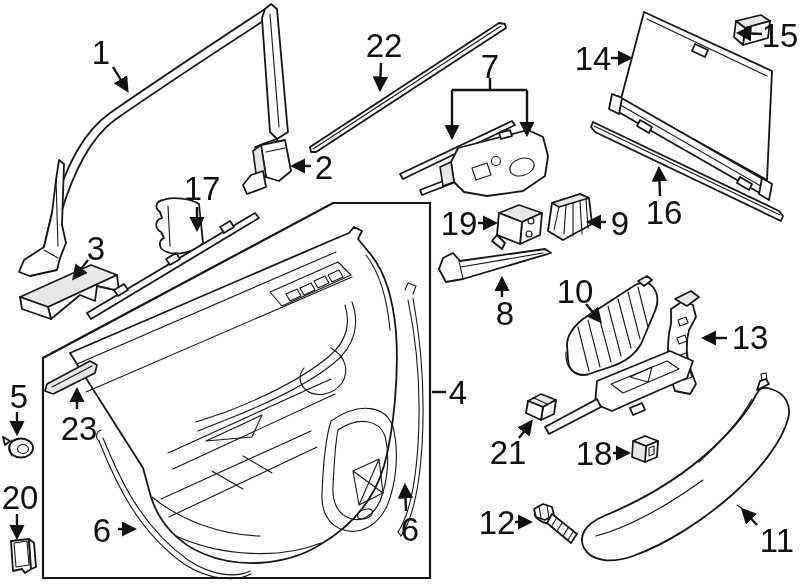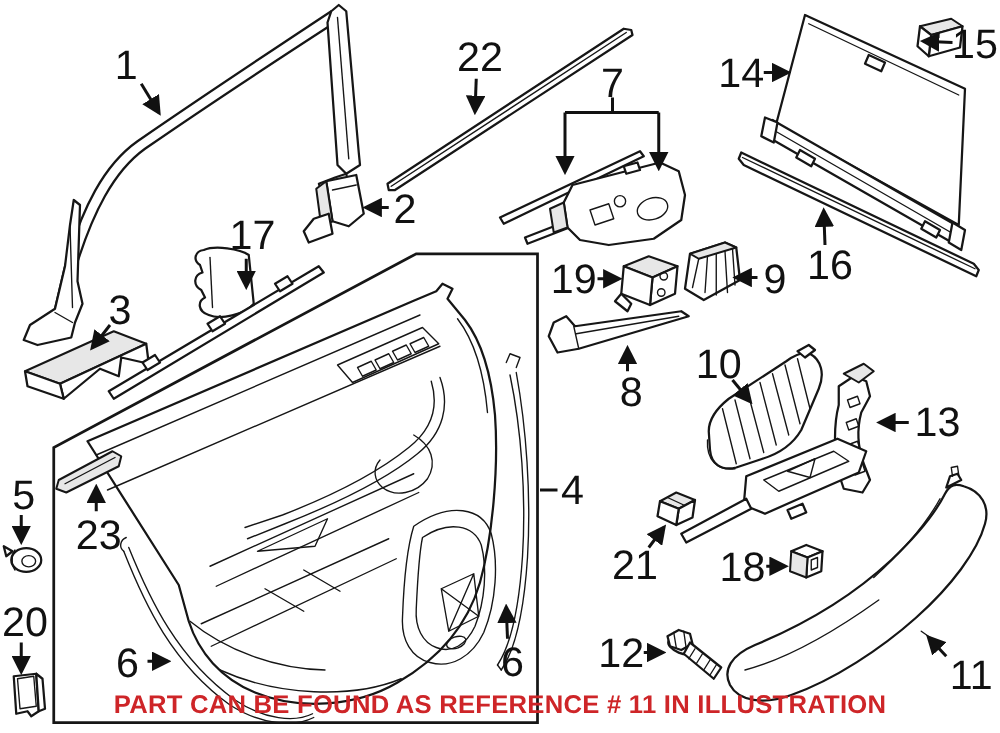--- a/index.html
+++ b/index.html
@@ -278,14 +278,13 @@
       <line x1="519" y1="438" x2="531" y2="422" class="callout-line" marker-end="url(#arrow)"></line>
       <text x="508" y="452" class="callout-label" dominant-baseline="central">21</text>
       <line x1="613" y1="453" x2="628" y2="453" class="callout-line" marker-end="url(#arrow)"></line>
       <text x="594" y="453" class="callout-label" dominant-baseline="central">18</text>
       <line x1="515" y1="522" x2="530" y2="522" class="callout-line" marker-end="url(#arrow)"></line>
       <text x="497" y="522" class="callout-label" dominant-baseline="central">12</text>
       <line x1="757" y1="525" x2="743" y2="510" class="callout-line" marker-end="url(#arrow)"></line>
       <text x="777" y="540" class="callout-label" dominant-baseline="central">11</text>
     </svg>
 
-  <div class="caption" style="color: rgb(206, 37, 40);">PART CAN BE FOUND AS REFERENCE # 11 IN ILLUSTRATION</div>
 </div>
 
 </body></html>

